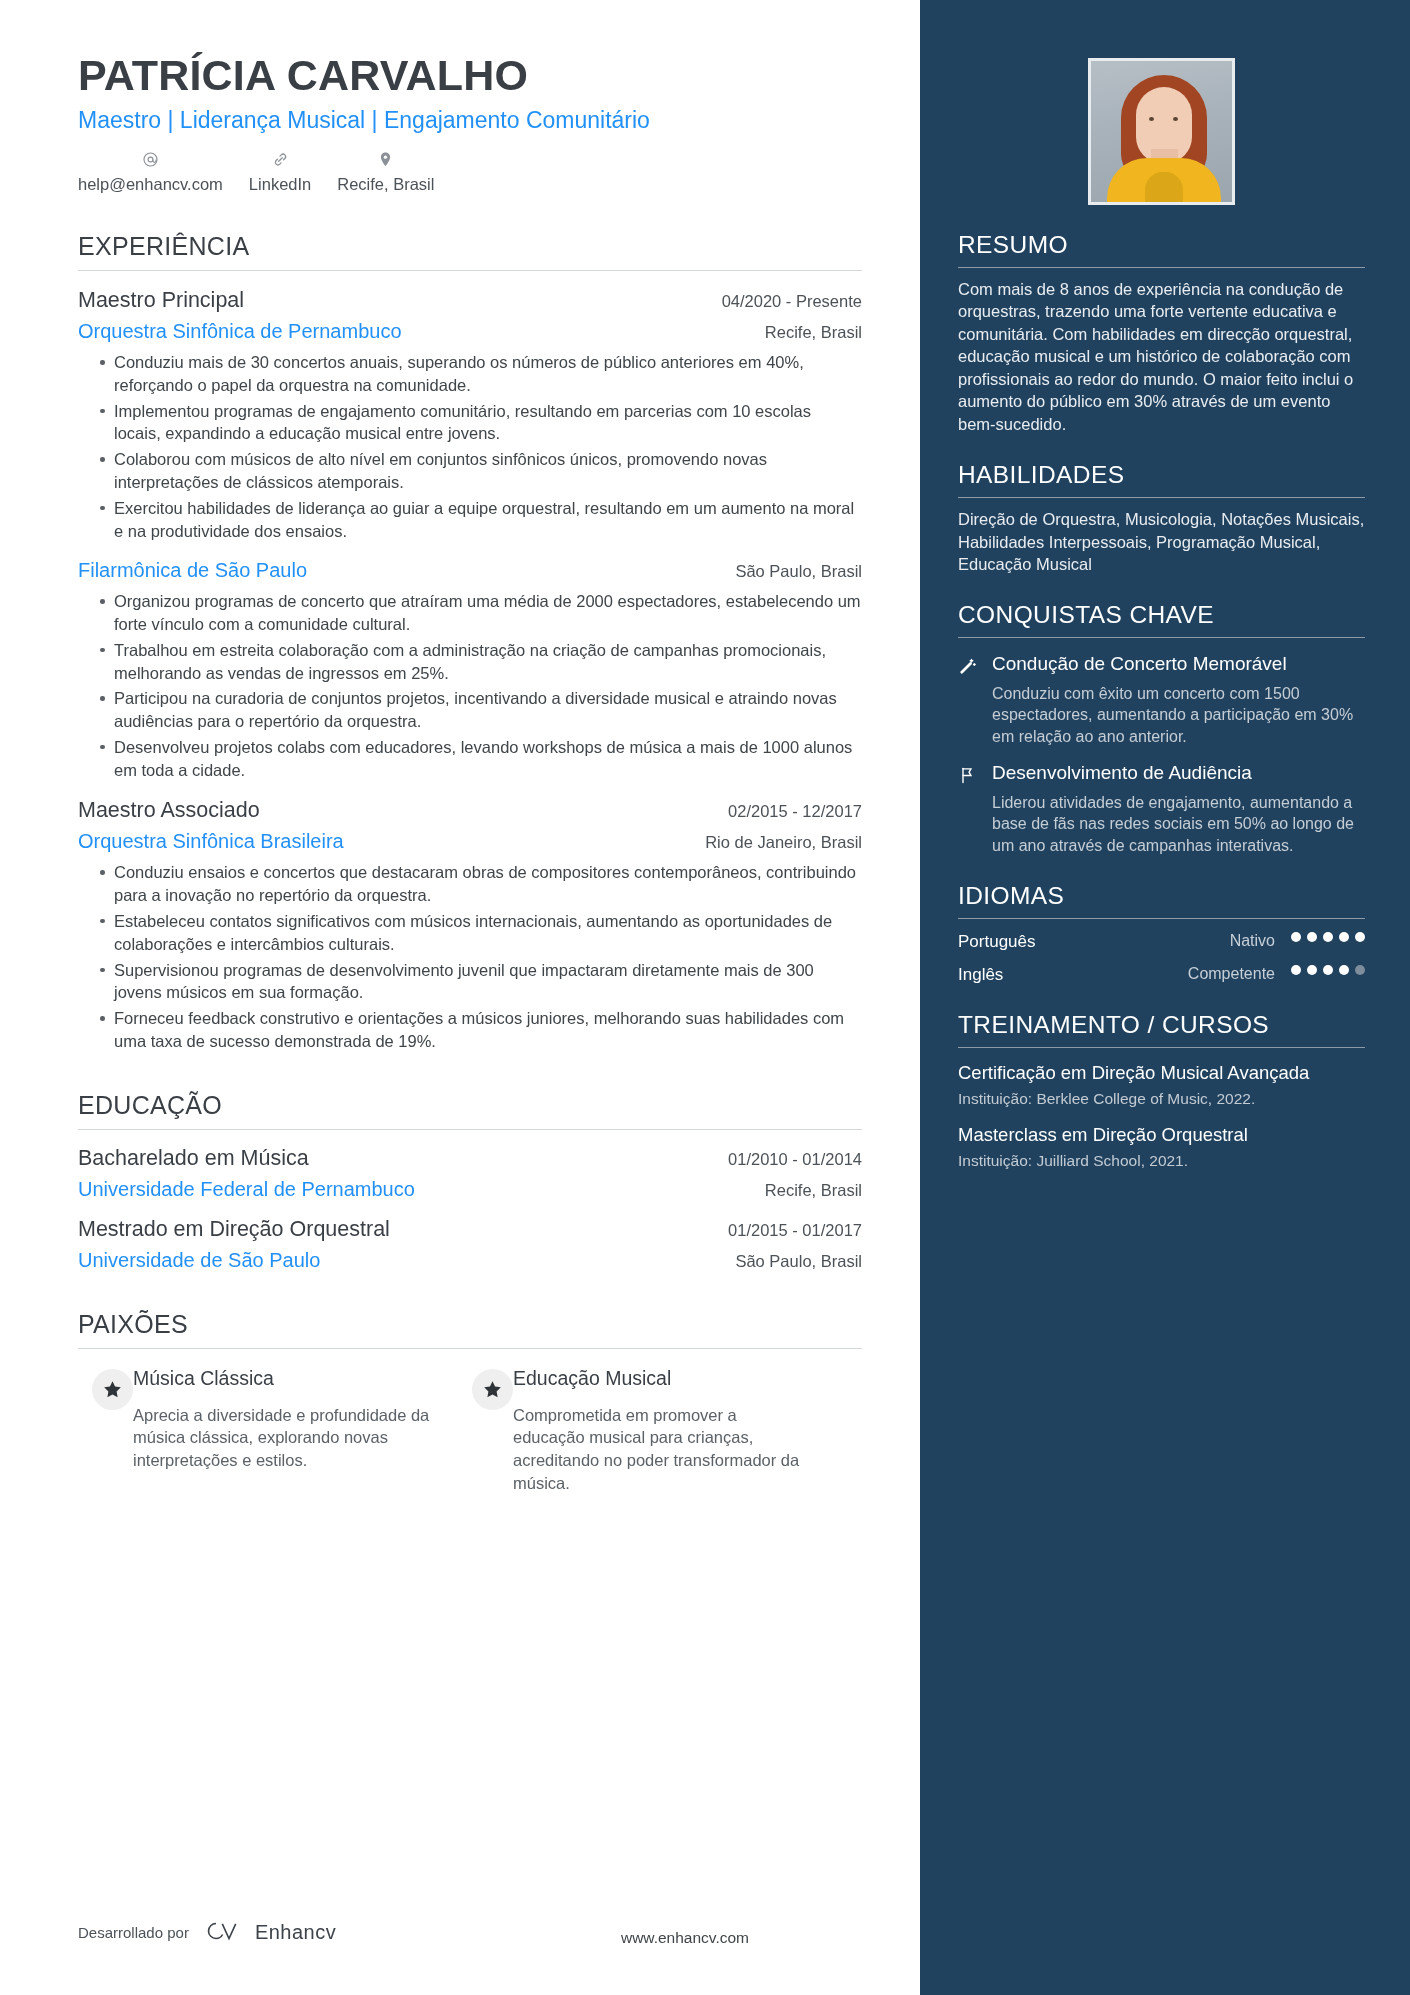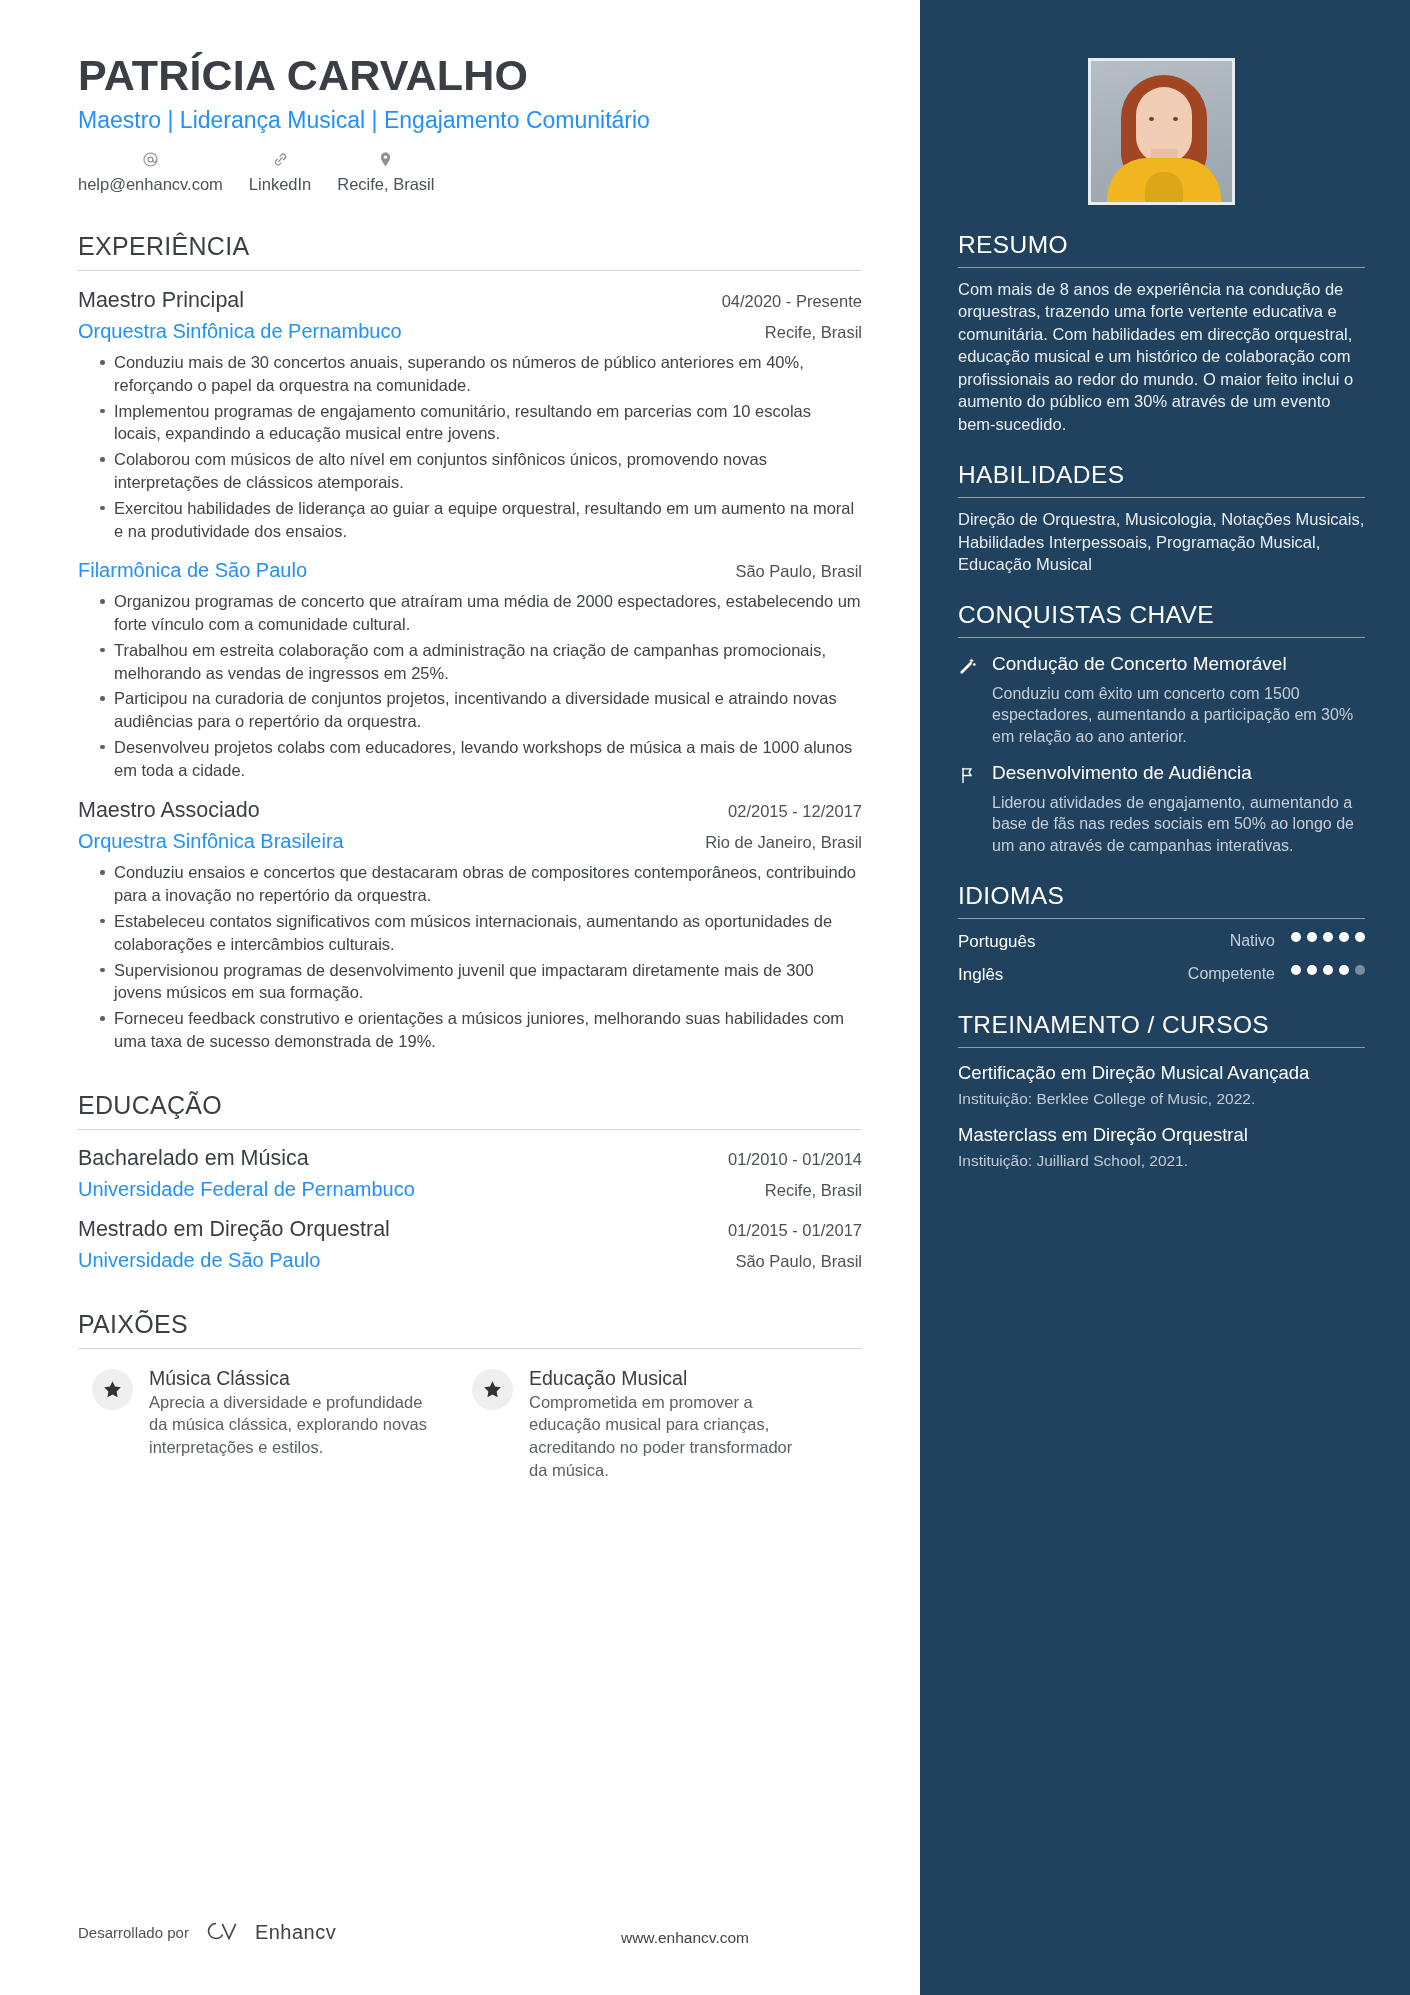--- a/index.html
+++ b/index.html
@@ -113,37 +113,37 @@
   
   .edu-entry { margin-top: 16px; }
 
   
   .passions {
     display: flex;
     gap: 40px;
     margin-top: 18px;
     padding-left: 14px;
   }
-  .passion { display: flex; gap: 16px; width: 340px; }
+  .passion { display: flex; width: 340px; }
   .passion-badge {
     flex: 0 0 auto;
     width: 41px; height: 41px;
     border-radius: 50%;
     background: #efefef;
     display: flex;
     align-items: center;
     justify-content: center;
     margin-top: 2px;
   }
   .passion-title { font-size: 19.5px; color: #3a3f45; }
   .passion-desc {
     font-size: 16.5px;
     color: #5b6166;
     line-height: 1.38;
-    margin-top: 1px;
+    margin-top: 14px;
   }
 
   
   .footer {
     position: absolute;
     left: 78px;
     right: 58px;
     bottom: 48px;
     display: flex;
     align-items: flex-end;

